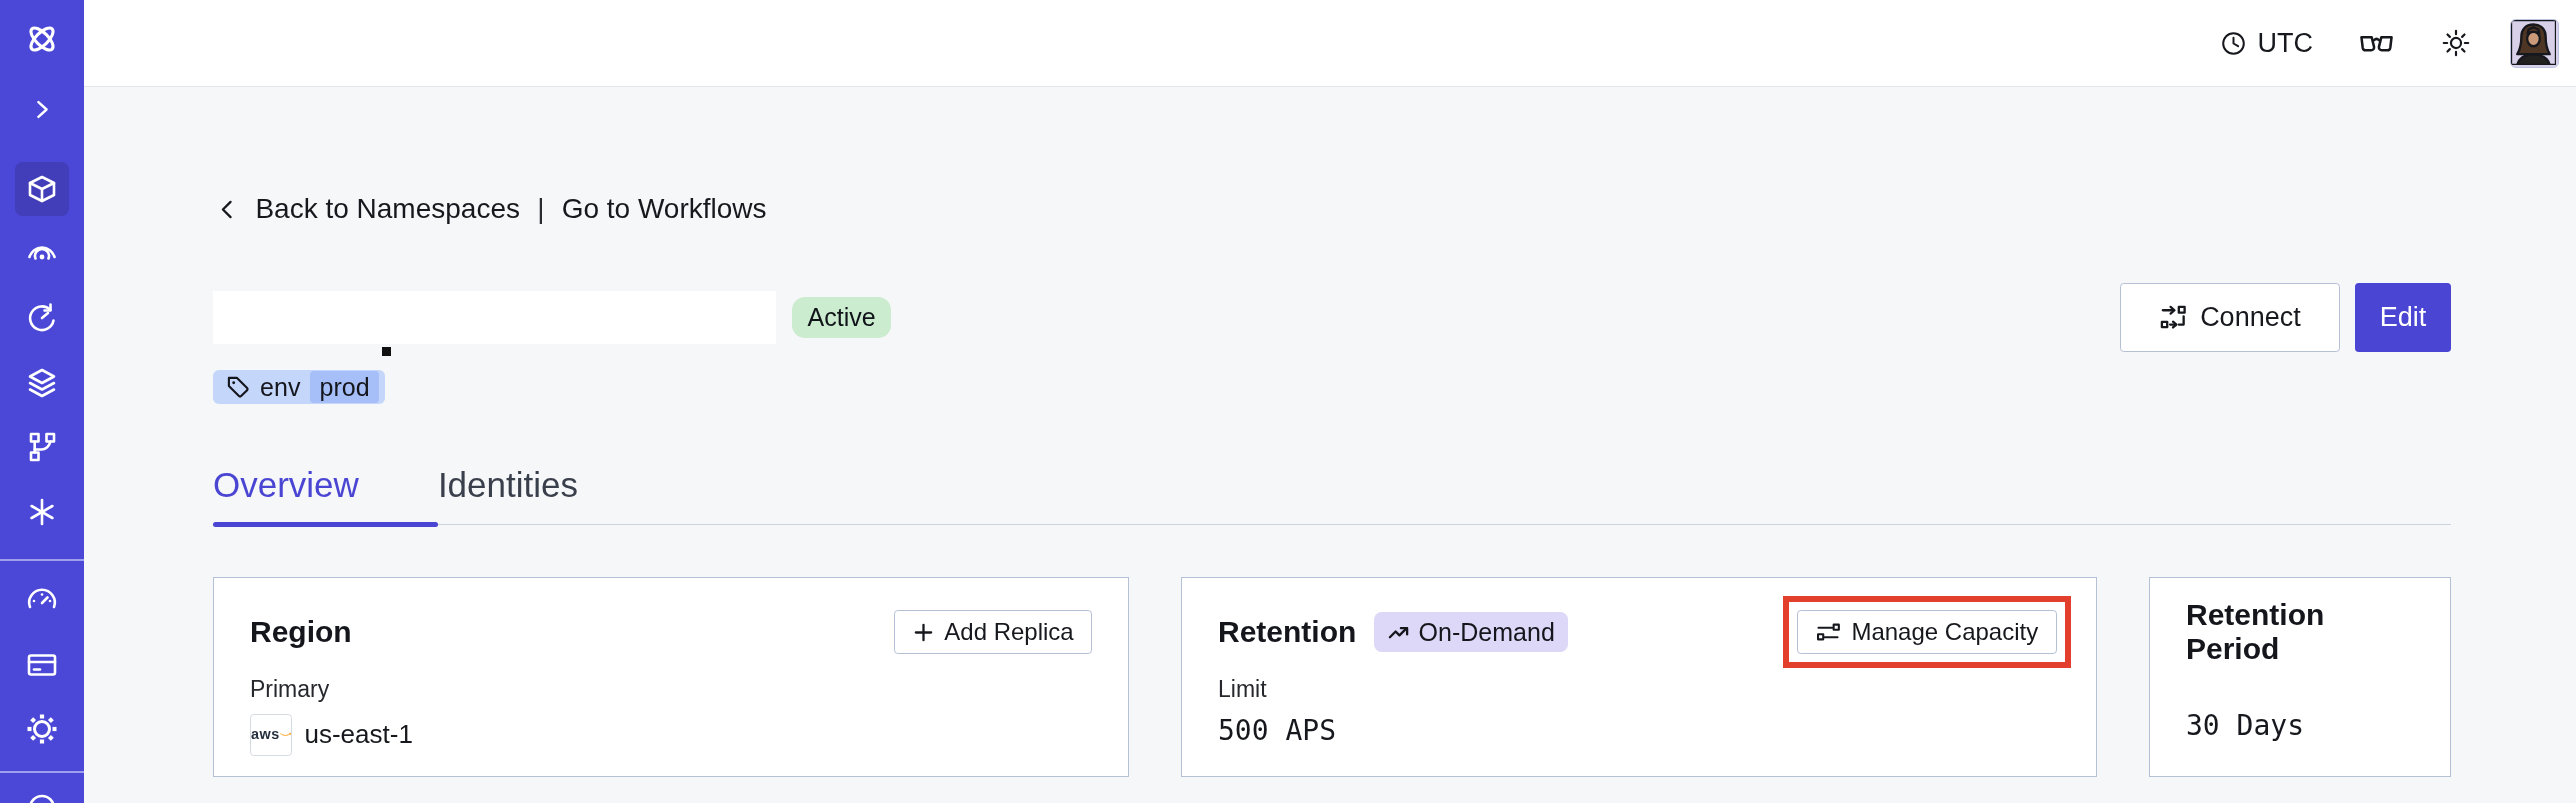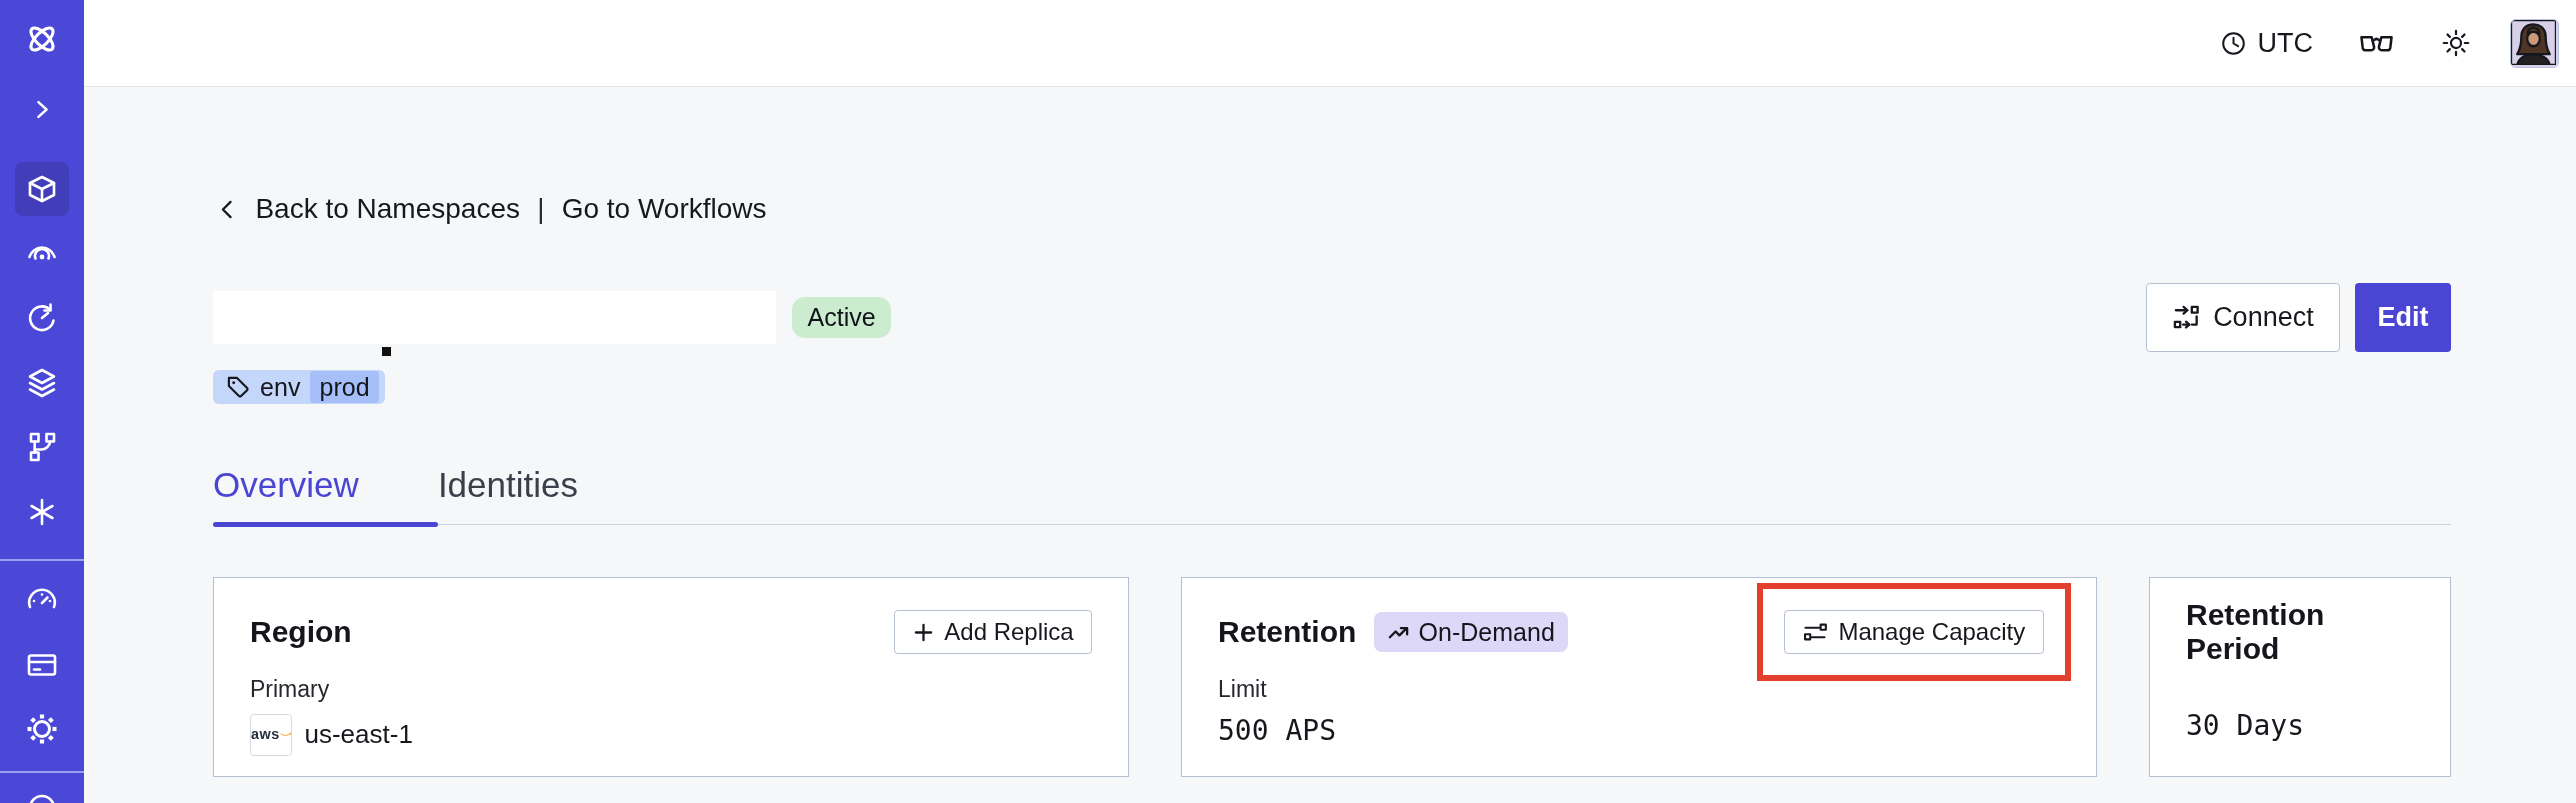--- a/index.html
+++ b/index.html
@@ -79,24 +79,24 @@
     display:flex; align-items:center;
   }
   .title-actions { display:flex; align-items:center; gap:15.3px; }
   .btn {
     display:flex; align-items:center; justify-content:center; gap:12.5px;
     background:#ffffff; border:1.9px solid #b5c0d5; border-radius:3.8px;
     font-size:27px; font-weight:500; color:#17181d; cursor:pointer;
     font-family:"Liberation Sans", sans-serif;
   }
   .btn svg { stroke:#17181d; fill:none; stroke-width:2.4; stroke-linecap:round; stroke-linejoin:round; }
-  .btn-connect { height:69px; padding:0 25px; }
+  .btn-connect { height:69px; padding:0 38px; }
   .btn-edit {
     height:69px; width:96px; background:#4a45d2; border:none; color:#ffffff;
-    font-weight:700;
+    font-weight:400;
   }
 
   .tag-row { margin-top:18px; }
   .tag-chip {
     display:inline-flex; align-items:center; gap:9.6px;
     height:34px; padding:0 5.8px 0 12.5px; border-radius:5.8px;
     background:#c5d6fb; font-size:25px; color:#14161c; cursor:pointer;
   }
   .tag-chip svg { stroke:#14161c; fill:none; stroke-width:2.2; stroke-linecap:round; stroke-linejoin:round; }
   .tag-inner { background:#a6bff8; border-radius:3.8px; padding:1.9px 9.6px; }
@@ -124,21 +124,21 @@
   .card-head-left { display:flex; align-items:center; gap:17.3px; }
   .card-title { font-size:30px; font-weight:600; color:#14161c; }
   .pill-badge {
     display:flex; align-items:center; gap:8.6px;
     height:40px; padding:0 13.4px; border-radius:7.7px;
     background:#ddd7f8; color:#14161c; font-size:25px;
   }
   .pill-badge svg { stroke:#14161c; fill:none; stroke-width:2.4; stroke-linecap:round; stroke-linejoin:round; }
   .card-btn { height:44px; padding:0 17.3px; font-size:24px; gap:10.5px; }
   .annotation {
-    border:6.7px solid #e2402c; padding:21px;
+    border:6.7px solid #e2402c; padding:8px;
     margin:-10.5px -10.5px -10.5px 8px; display:flex;
   }
   .field-label { margin-top:21px; font-size:23px; color:#26282e; }
   .value-row { margin-top:10.5px; display:flex; align-items:center; gap:12.5px; }
   .value-text { font-size:26px; color:#17181d; }
   .value-mono { font-size:28px; color:#17181d; }
   .retention-value { margin-top:54px; }
   .aws-badge {
     width:42px; height:42px; border:1.9px solid #d5d9e0; border-radius:3.8px;
     background:#fff; display:flex; flex-direction:row; align-items:center; justify-content:center;

